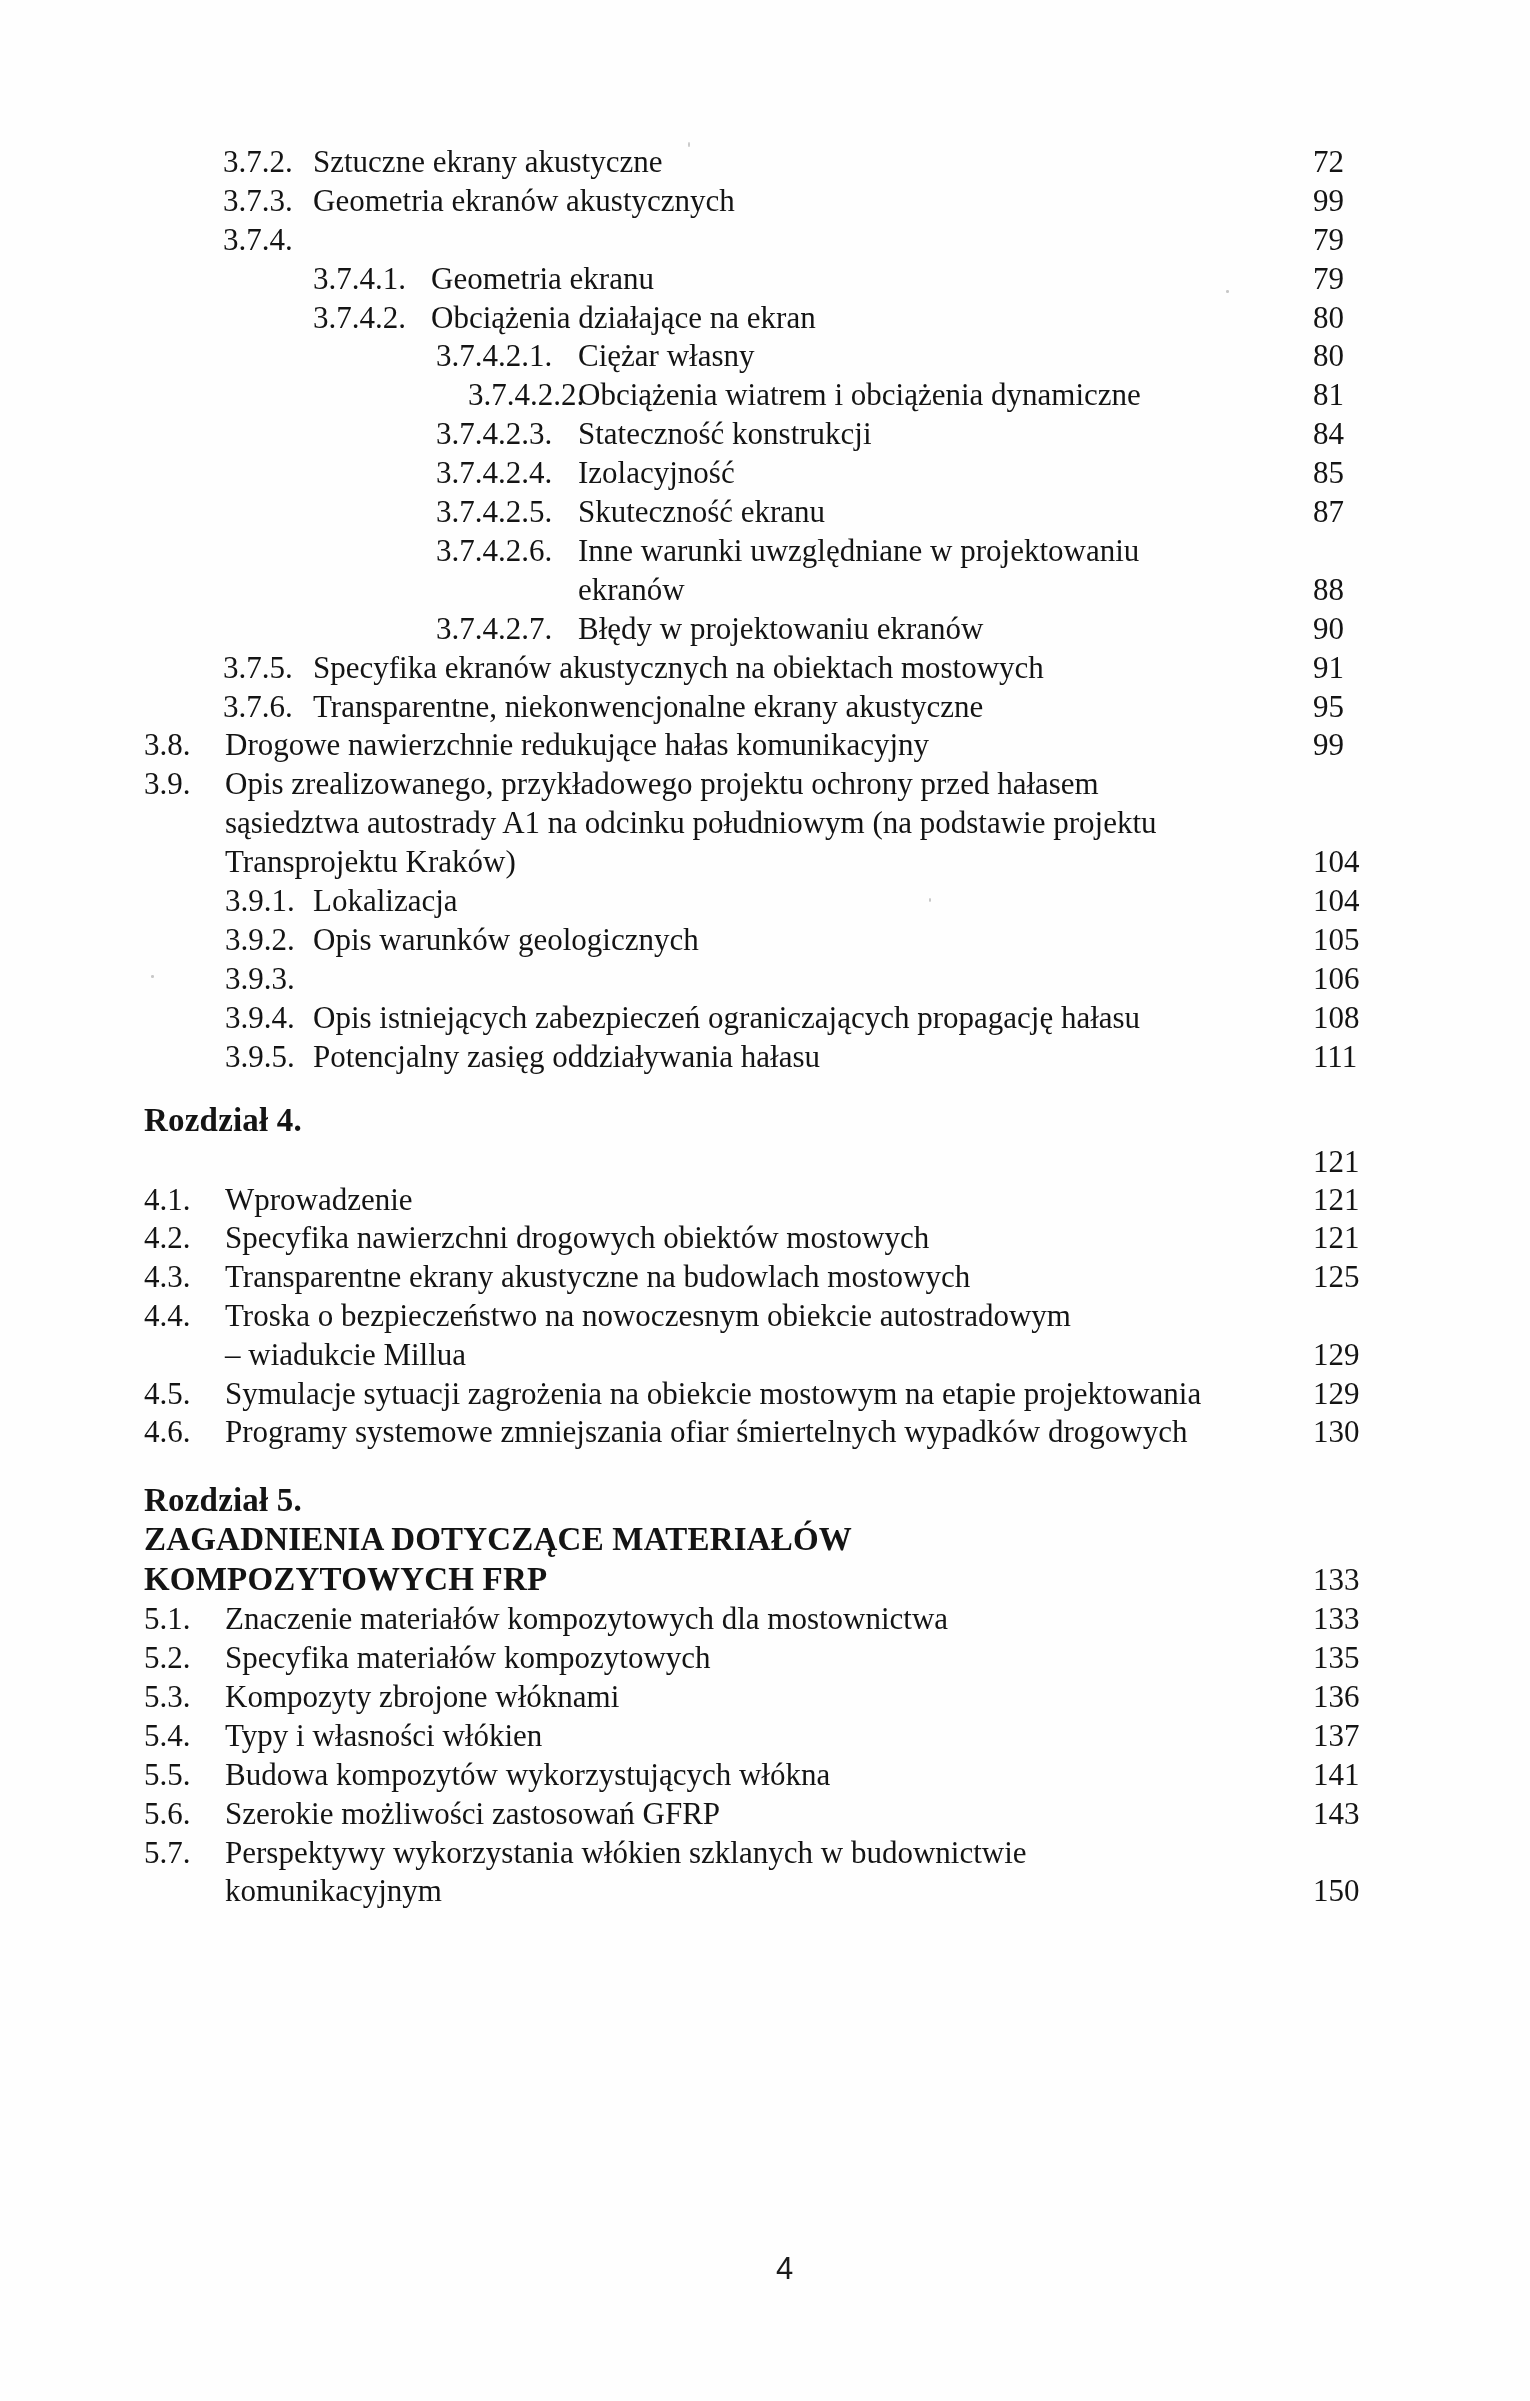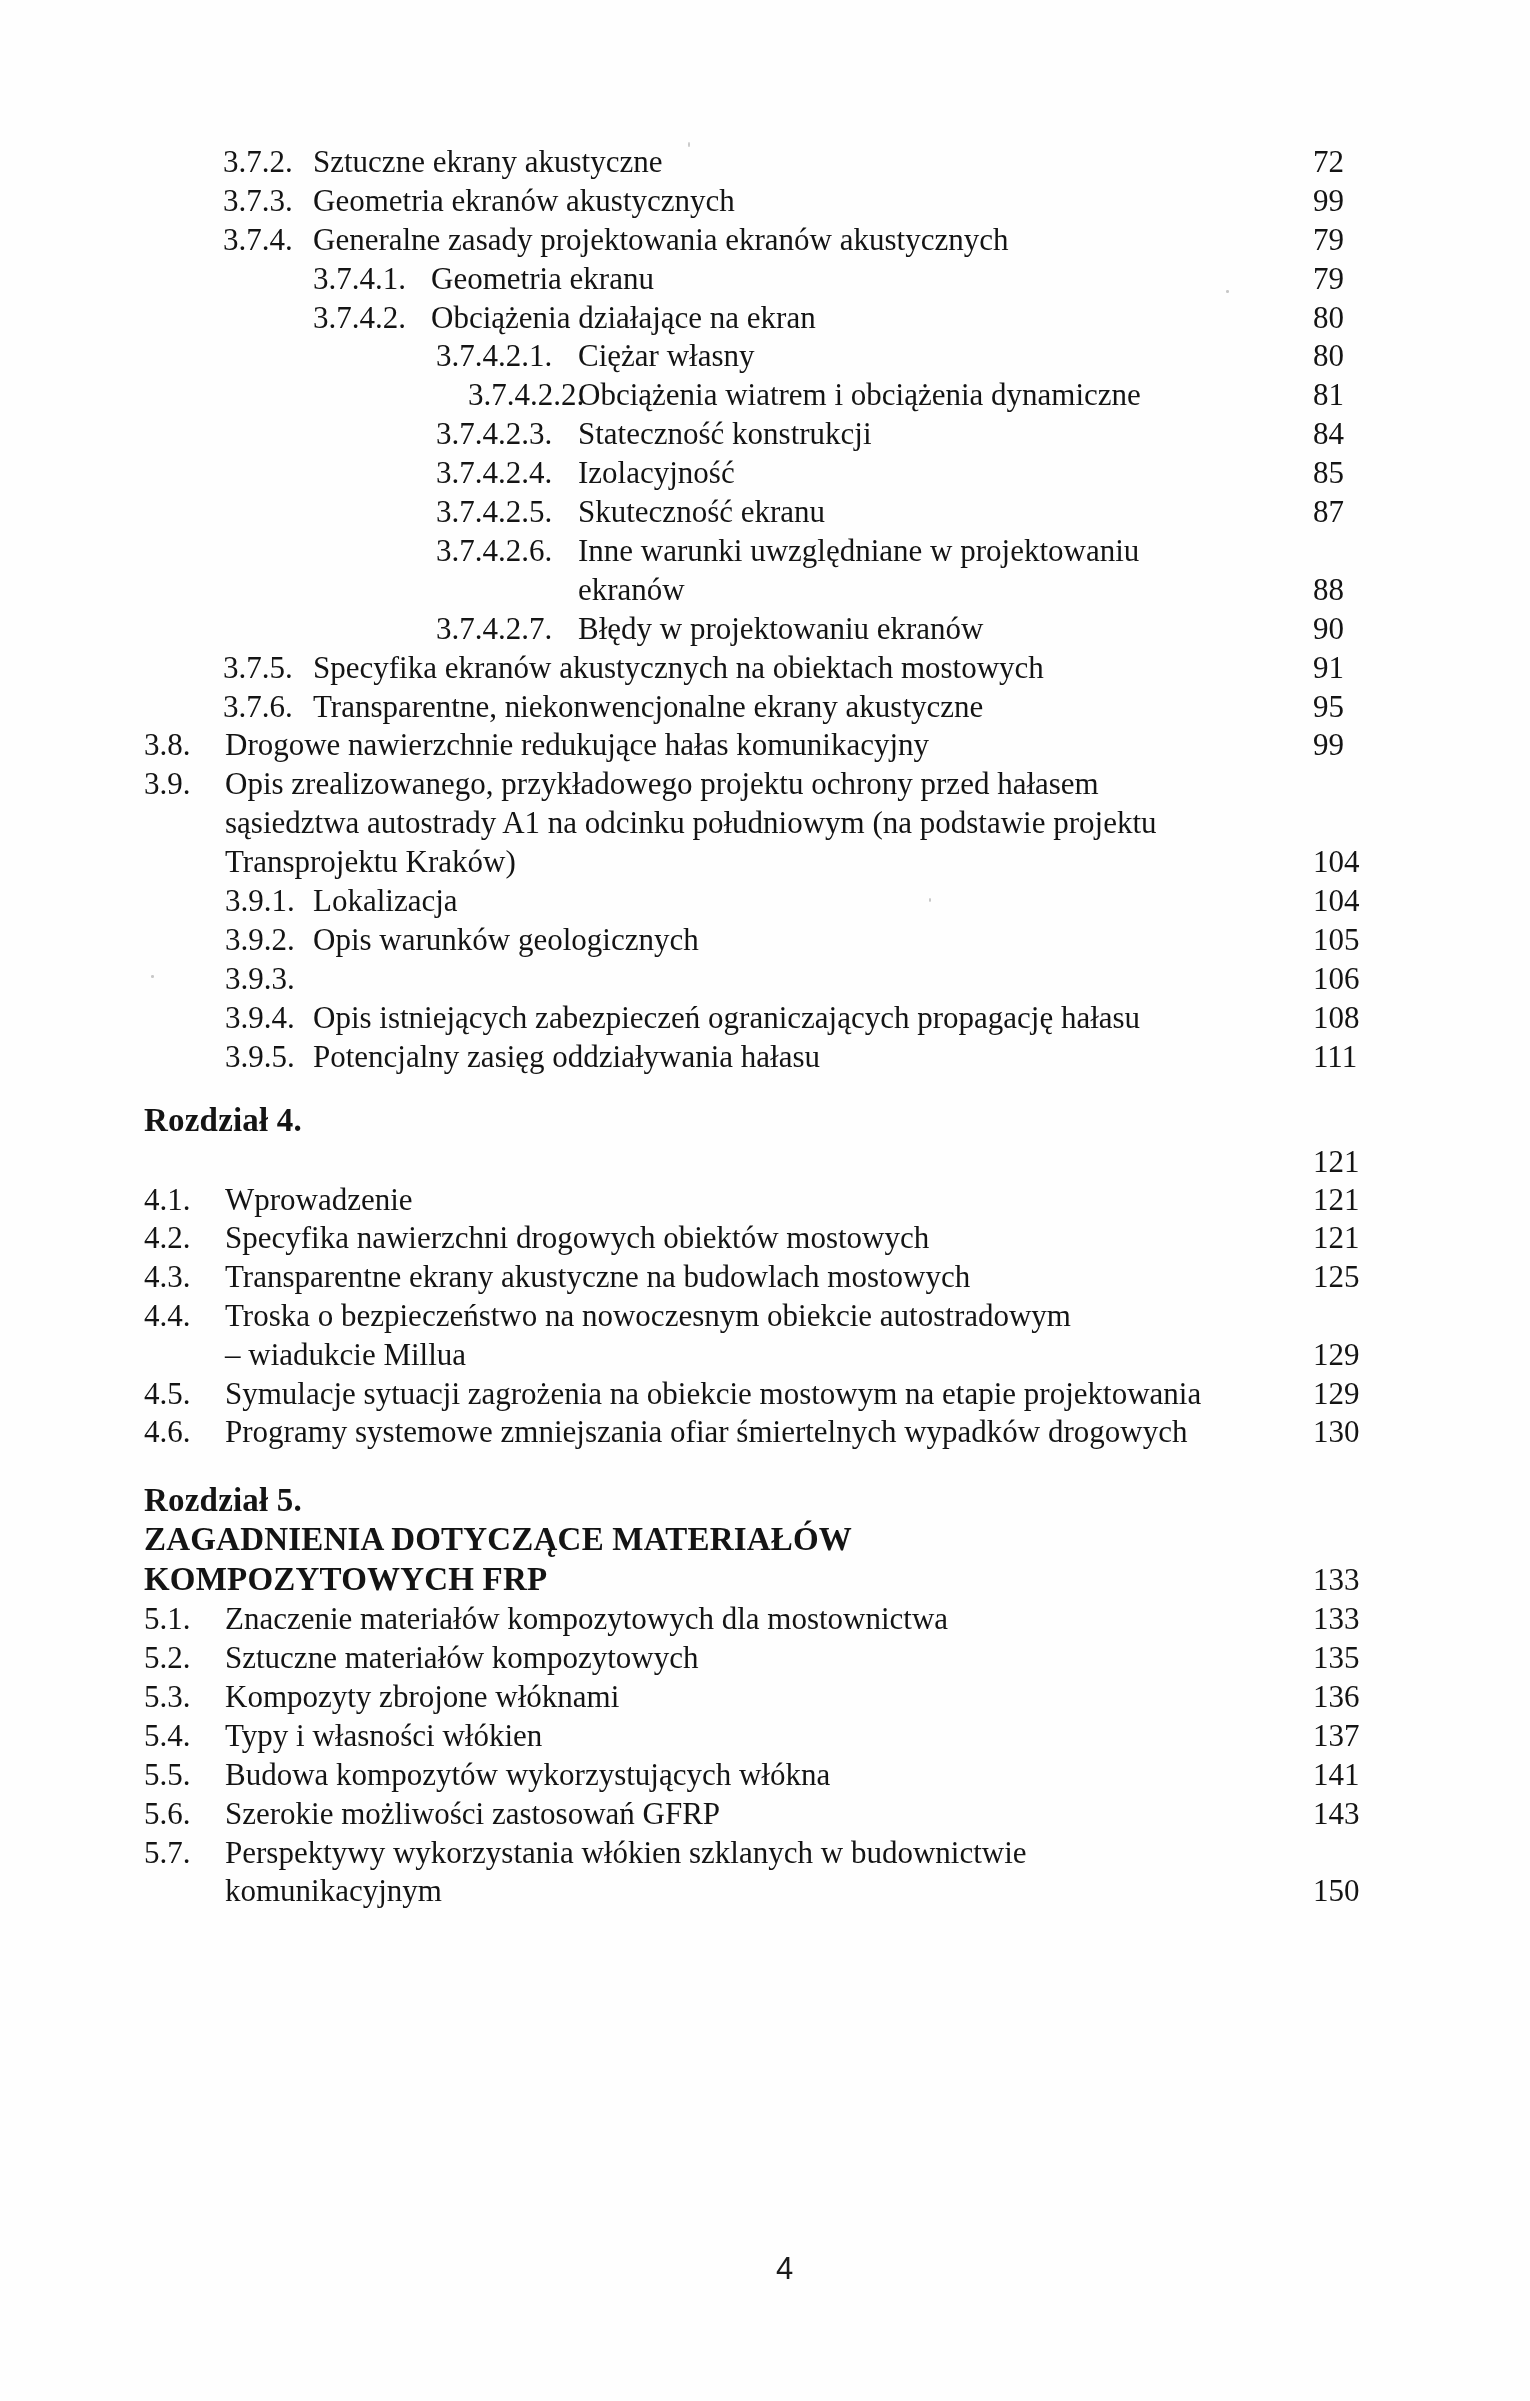--- a/index.html
+++ b/index.html
@@ -82,21 +82,20 @@
           <span class="txt" style="left: 313px;">Sztuczne ekrany akustyczne</span>
           <span class="pg">72</span>
         </div>
         <div class="row" style="top: 181px;">
           <span class="num" style="left: 223px;">3.7.3.</span>
           <span class="txt" style="left: 313px;">Geometria ekranów akustycznych</span>
           <span class="pg">99</span>
         </div>
         <div class="row" style="top: 220px;">
           <span class="num" style="left: 223px;">3.7.4.</span>
-          <span class="txt" style="left: 313px;">Generalne zasady projektowania ekranów akustycznych</span>
           <span class="pg">79</span>
         </div>
         <div class="row" style="top: 259px;">
           <span class="num" style="left: 313px;">3.7.4.1.</span>
           <span class="txt" style="left: 431px;">Geometria ekranu</span>
           <span class="pg">79</span>
         </div>
         <div class="row" style="top: 298px;">
           <span class="num" style="left: 313px;">3.7.4.2.</span>
           <span class="txt" style="left: 431px;">Obciążenia działające na ekran</span>
@@ -245,21 +244,21 @@
       <span class="pg" style="font-weight:normal;font-size:31px">133</span>
     </div>
     <div id="ch5">
         <div class="row" style="top: 1599px;">
           <span class="num" style="left: 144px;">5.1.</span>
           <span class="txt" style="left: 225px;">Znaczenie materiałów kompozytowych dla mostownictwa</span>
           <span class="pg">133</span>
         </div>
         <div class="row" style="top: 1638px;">
           <span class="num" style="left: 144px;">5.2.</span>
-          <span class="txt" style="left: 225px;">Sztuczne materiałów kompozytowych</span>
+          <span class="txt" style="left: 225px;">Specyfika materiałów kompozytowych</span>
           <span class="pg">135</span>
         </div>
         <div class="row" style="top: 1677px;">
           <span class="num" style="left: 144px;">5.3.</span>
           <span class="txt" style="left: 225px;">Kompozyty zbrojone włóknami</span>
           <span class="pg">136</span>
         </div>
         <div class="row" style="top: 1716px;">
           <span class="num" style="left: 144px;">5.4.</span>
           <span class="txt" style="left: 225px;">Typy i własności włókien</span>

